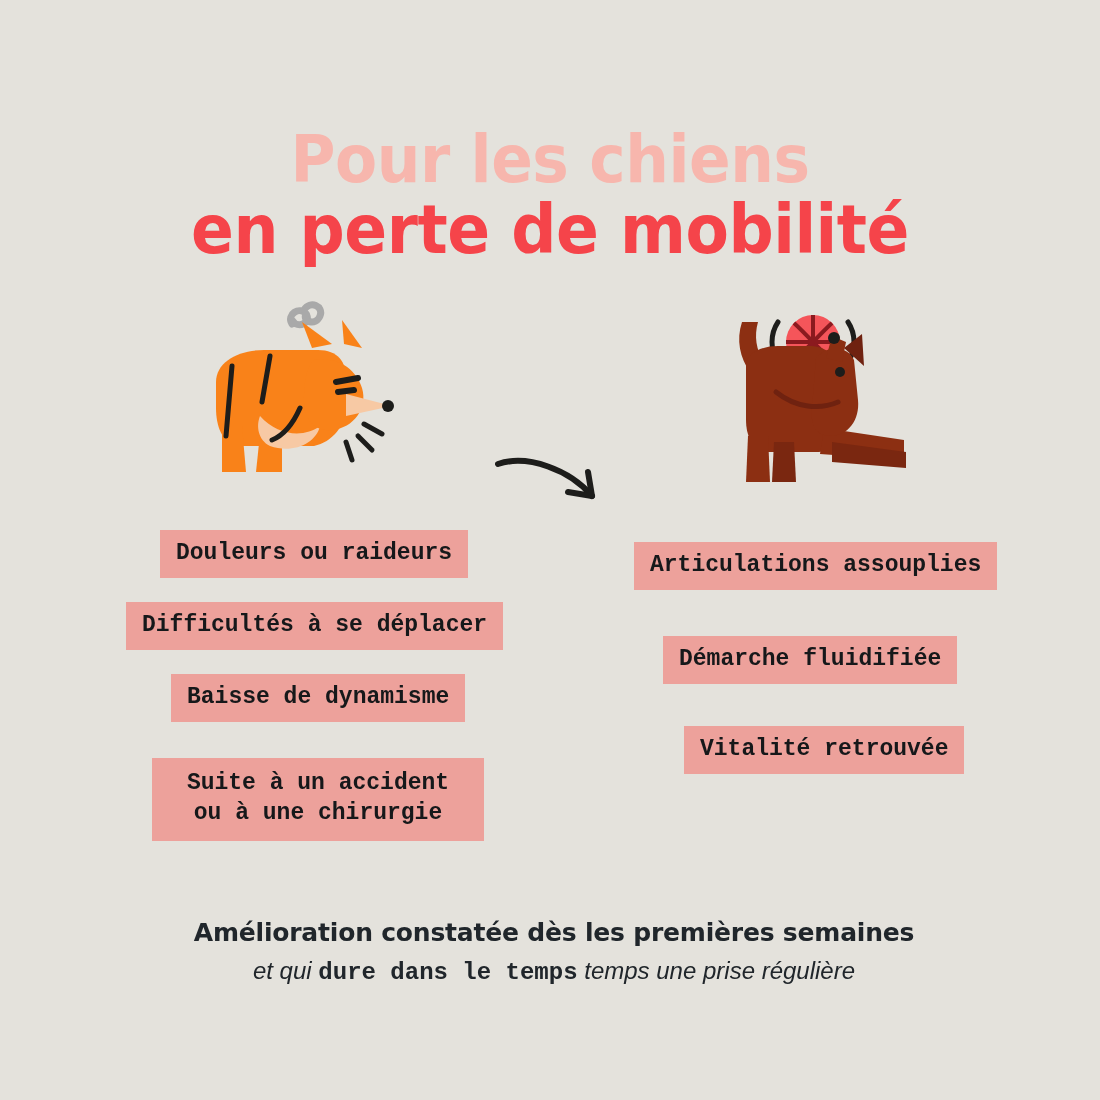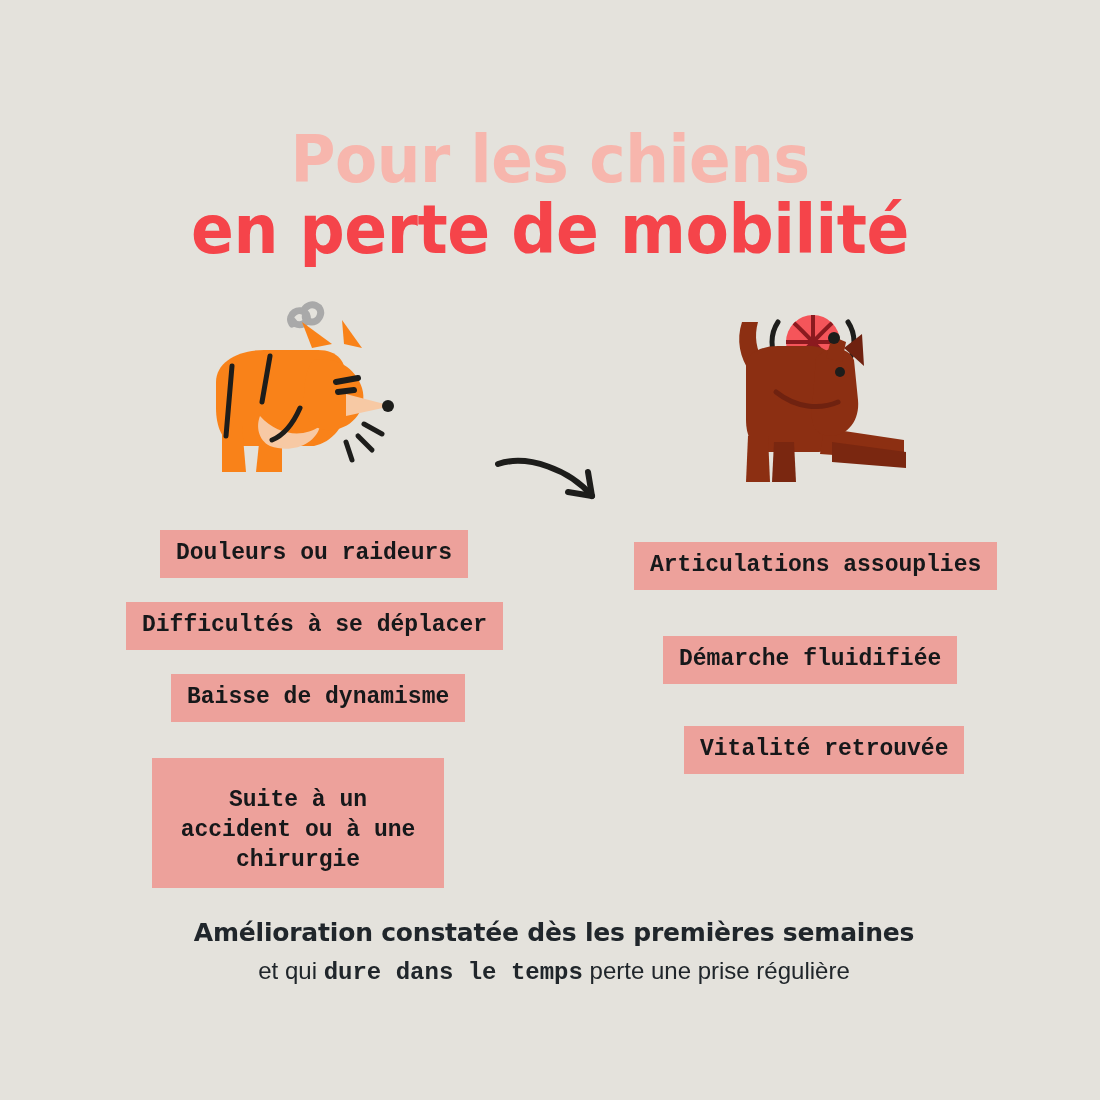--- a/index.html
+++ b/index.html
@@ -89,21 +89,21 @@
   }
   .pill.two-line {
     white-space: normal;
     line-height: 1.3;
   }
 
   
   #pill-l0 { left: 160px; top: 530px; }
   #pill-l1 { left: 126px; top: 602px; }
   #pill-l2 { left: 155px; top: 674px; margin-left: 16px; }
-  #pill-l3 { left: 152px; top: 758px; width: 292px; padding-top: 28px; padding-bottom: 12px; }
+  #pill-l3 { left: 152px; top: 758px; width: 332px; padding-top: 11px; padding-bottom: 12px; }
 
   
   #pill-r0 { left: 634px; top: 542px; }
   #pill-r1 { left: 663px; top: 636px; }
   #pill-r2 { left: 668px; top: 726px; margin-left: 16px; }
   #pill-r3 { left: 594px; top: 806px; }
 
   
   .footer {
     position: absolute;
@@ -124,20 +124,21 @@
     font-family: "Liberation Sans", sans-serif;
     font-weight: 400;
     font-size: 24px;
   }
   .footer-line2 b {
     font-family: Liberation Mono, monospace;
     font-weight: 700;
   }
   .footer-line2 span.part {
     display: inline;
+    font-style: italic;
   }
 </style>
 </head>
 <body>
 
 <div class="canvas">
 
   <div class="title-block">
     <span class="title-line title-line-1">Pour les chiens</span>
     <span class="title-line title-line-2">en perte de mobilité</span>
@@ -232,17 +233,17 @@
   <div class="pill" id="pill-l2">Baisse de dynamisme</div>
   <div class="pill two-line" id="pill-l3">Suite à un accident ou à une chirurgie</div>
 
   <div class="pill" id="pill-r1">Démarche fluidifiée</div>
   <div class="pill" id="pill-r0">Articulations assouplies</div>
   <div class="pill" id="pill-r2">Vitalité retrouvée</div>
 
   <div class="footer">
     <div class="footer-line1">Amélioration constatée dès les premières semaines</div>
     <div class="footer-line2">
-      <span class="part">et qui </span><b>dure dans le temps</b><span class="part"> perte une prise régulière</span>
+      <span class="part">et qui </span><b>dure dans le temps</b><span class="part"> temps une prise régulière</span>
     </div>
   </div>
 
 </div>
 
 </body></html>

